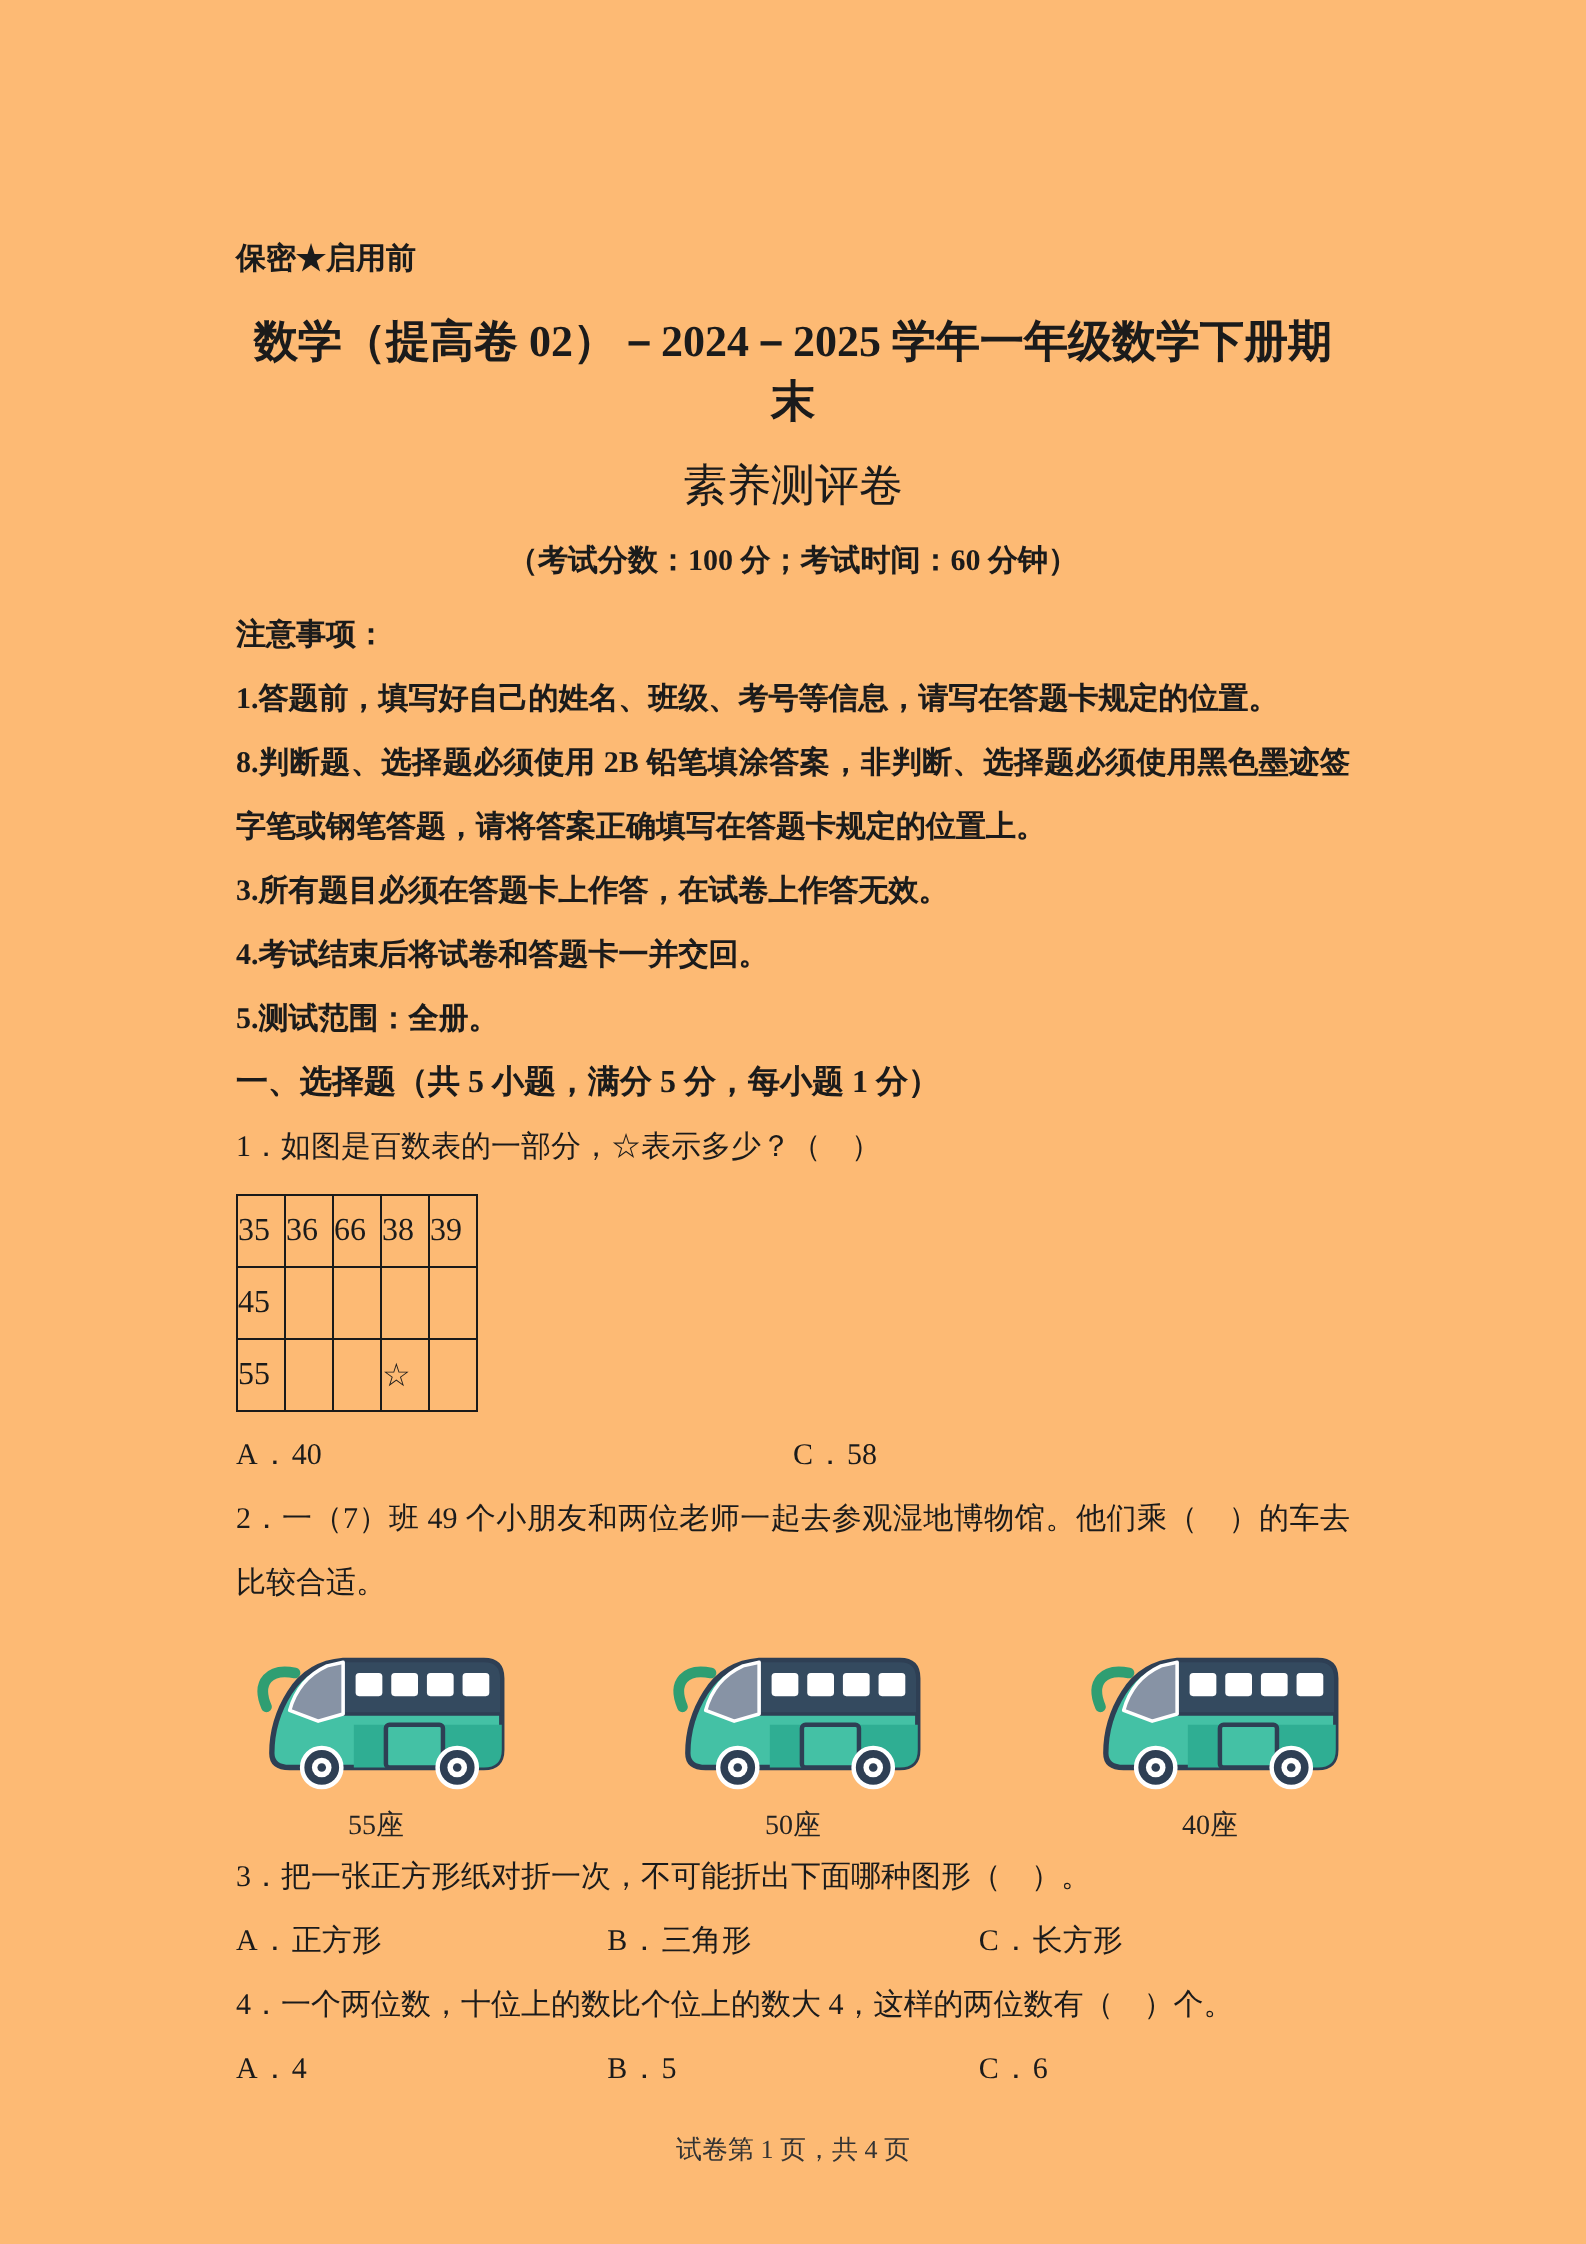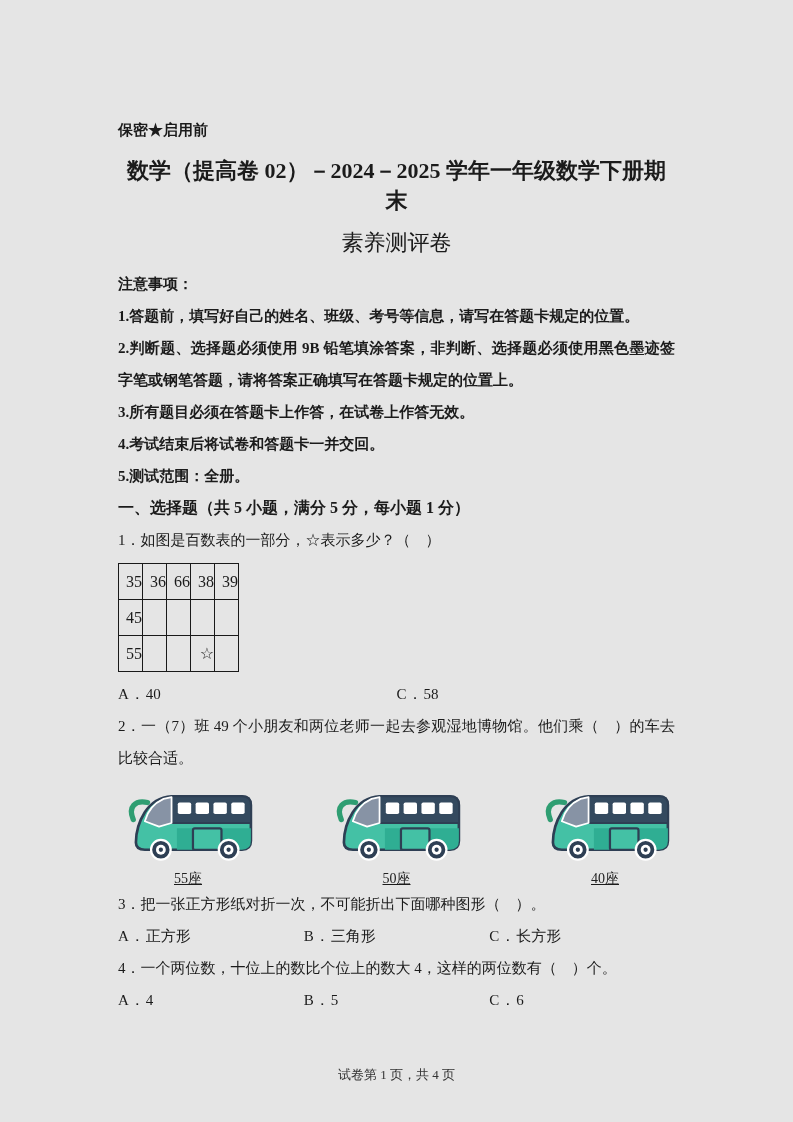--- a/index.html
+++ b/index.html
@@ -1,68 +1,69 @@
 <!DOCTYPE html>
 <html><head>
 <meta charset="utf-8">
 <style>
   html,body { margin:0; padding:0; background:#ffffff; }
   .page {
     position:relative;
     width:793px; height:1122px;
     margin:0 auto;
-    background:#e5e5e5;
+    background:#fdba74;
     color:#1b1b1b;
     font-family:"Liberation Serif","DejaVu Serif",serif;
     box-sizing:border-box;
     padding:120px 118px 0 118px;
     overflow:hidden;
   }
   .confidential { font-size:15px; font-weight:bold; line-height:20px; }
   .title-line1 { font-size:22px; font-weight:bold; text-align:center; line-height:30px; margin-top:16px; }
   .title-line2 { font-size:22px; font-weight:normal; text-align:center; line-height:30px; margin-top:12px; }
   .exam-info  { font-size:15px; font-weight:bold; text-align:center; line-height:22px; margin-top:12px; }
   .p  { font-size:15px; line-height:32px; margin:0; text-align:justify; }
   .bold { font-weight:bold; }
   .section-heading { font-size:16px; font-weight:bold; line-height:32px; margin:0; }
   .notes { margin-top:10px; }
   .grid-table { border-collapse:collapse; margin:7px 0 6px 0; }
   .grid-table td {
     width:23px; height:35px;
     border:1.5px solid #1a1a1a;
-    font-size:16px; text-align:right; vertical-align:middle;
+    font-size:16px; text-align:left; vertical-align:middle;
     padding:0;
     margin-left:12px;
   }
   .options { display:flex; font-size:15px; line-height:32px; margin:0; }
   .options .opt { flex:1; }
   .opt-label { letter-spacing:1px; }
   .bus-row { display:flex; justify-content:space-between; margin:8px 0 0 0; }
-  .bus { margin:0; width:140px; text-align:center;text-decoration:underline; }
+  .bus { margin:0; width:140px; text-align:center; }
   .bus figcaption { font-size:14px; line-height:18px; margin-top:2px; color:#222; }
   .footer {
     position:absolute; left:0; right:0; top:1066px;
     text-align:center; font-size:13px; color:#333;
   }
   .q-block { margin:0; }
 </style>
 </head>
 <body>
 
 <div class="page">
 
   <div class="confidential">保密★启用前</div>
 
   <div class="title-line1">数学（提高卷 02）－2024－2025 学年一年级数学下册期末</div>
   <div class="title-line2">素养测评卷</div>
+  <div class="exam-info">（考试分数：100 分；考试时间：60 分钟）</div>
 
   <div class="notes">
     <p class="p bold">注意事项：</p>
     <p class="p bold">1.答题前，填写好自己的姓名、班级、考号等信息，请写在答题卡规定的位置。</p>
-    <p class="p bold">2.判断题、选择题必须使用 9B 铅笔填涂答案，非判断、选择题必须使用黑色墨迹签字笔或钢笔答题，请将答案正确填写在答题卡规定的位置上。</p>
+    <p class="p bold">8.判断题、选择题必须使用 2B 铅笔填涂答案，非判断、选择题必须使用黑色墨迹签字笔或钢笔答题，请将答案正确填写在答题卡规定的位置上。</p>
     <p class="p bold">3.所有题目必须在答题卡上作答，在试卷上作答无效。</p>
     <p class="p bold">4.考试结束后将试卷和答题卡一并交回。</p>
     <p class="p bold">5.测试范围：全册。</p>
   </div>
 
   <p class="section-heading">一、选择题（共 5 小题，满分 5 分，每小题 1 分）</p>
 
   <div class="q-block">
     <p class="p"><span>1．</span><span>如图是百数表的一部分，☆表示多少？（　）</span></p>
     <table class="grid-table">

